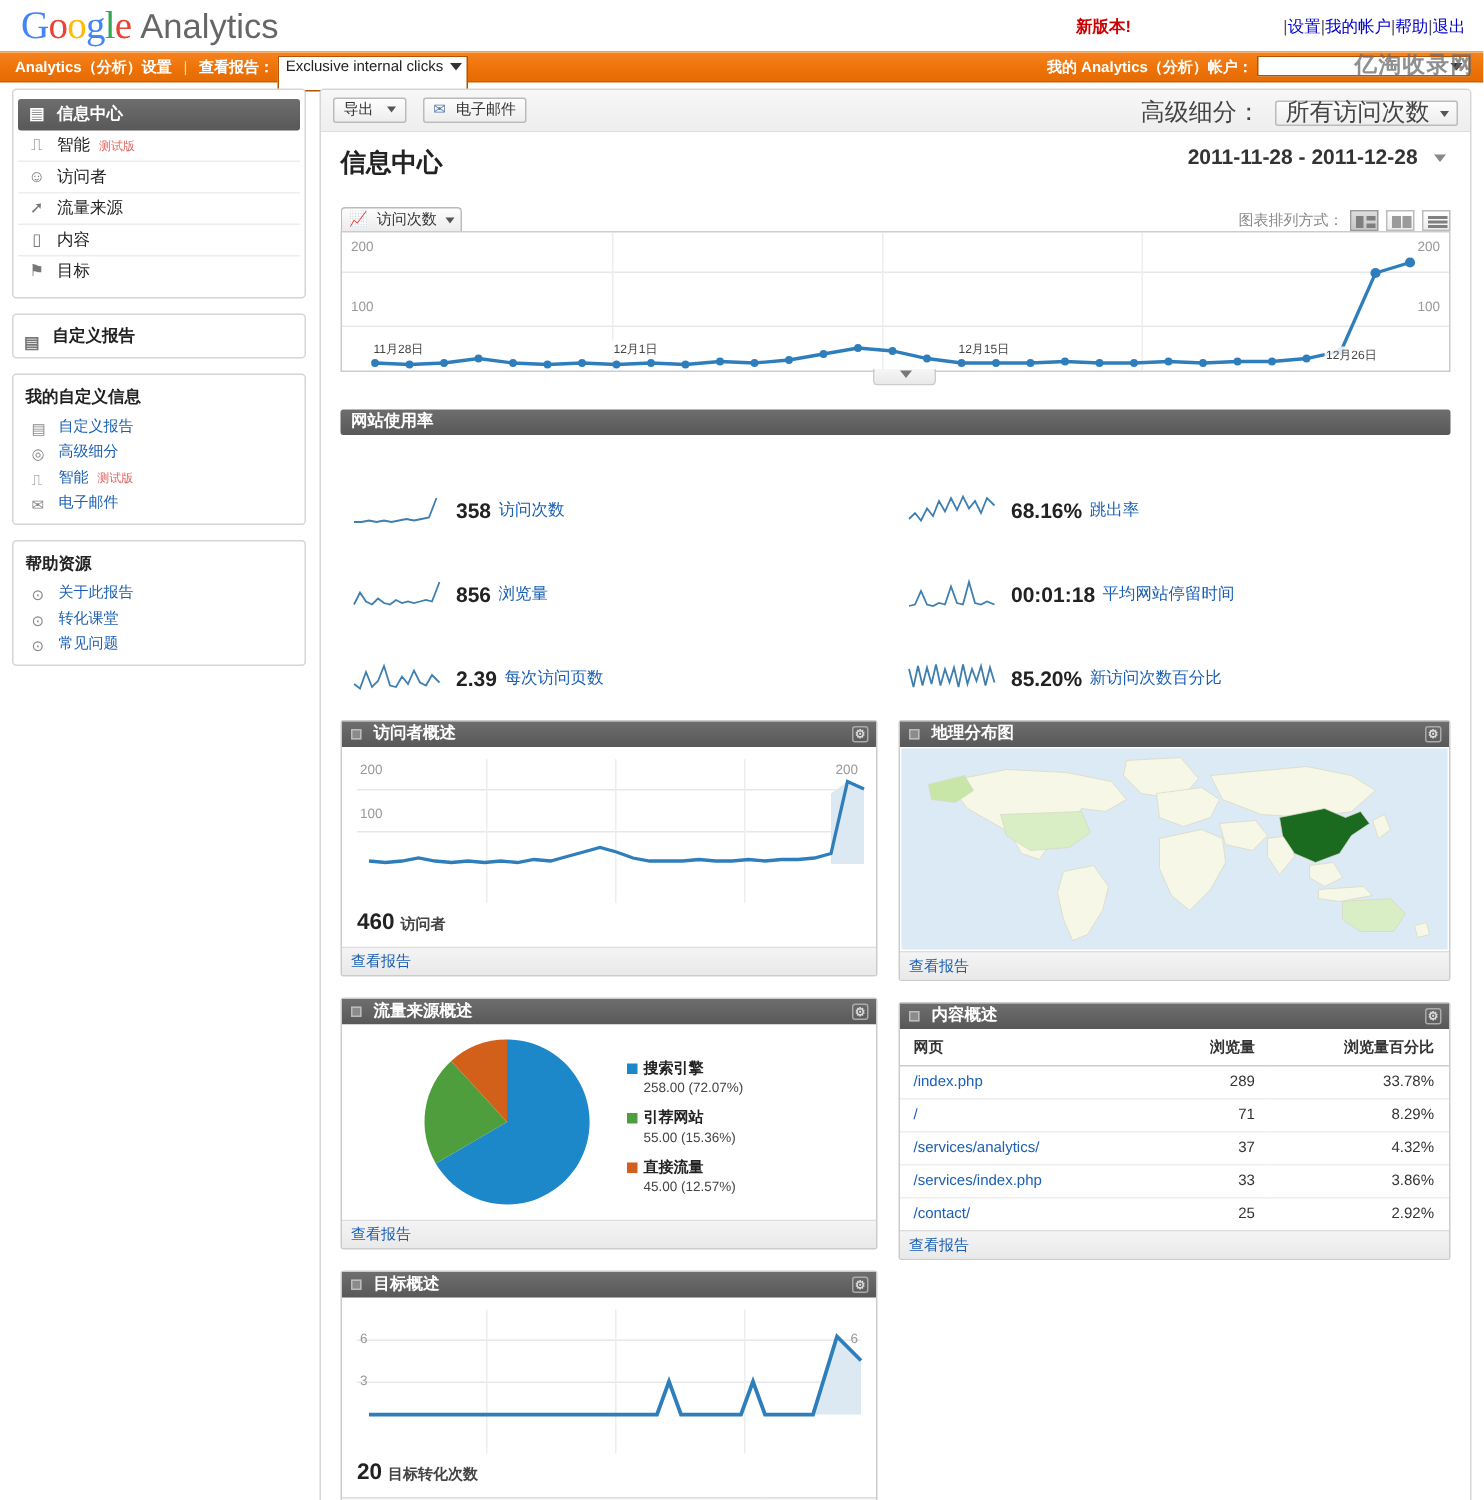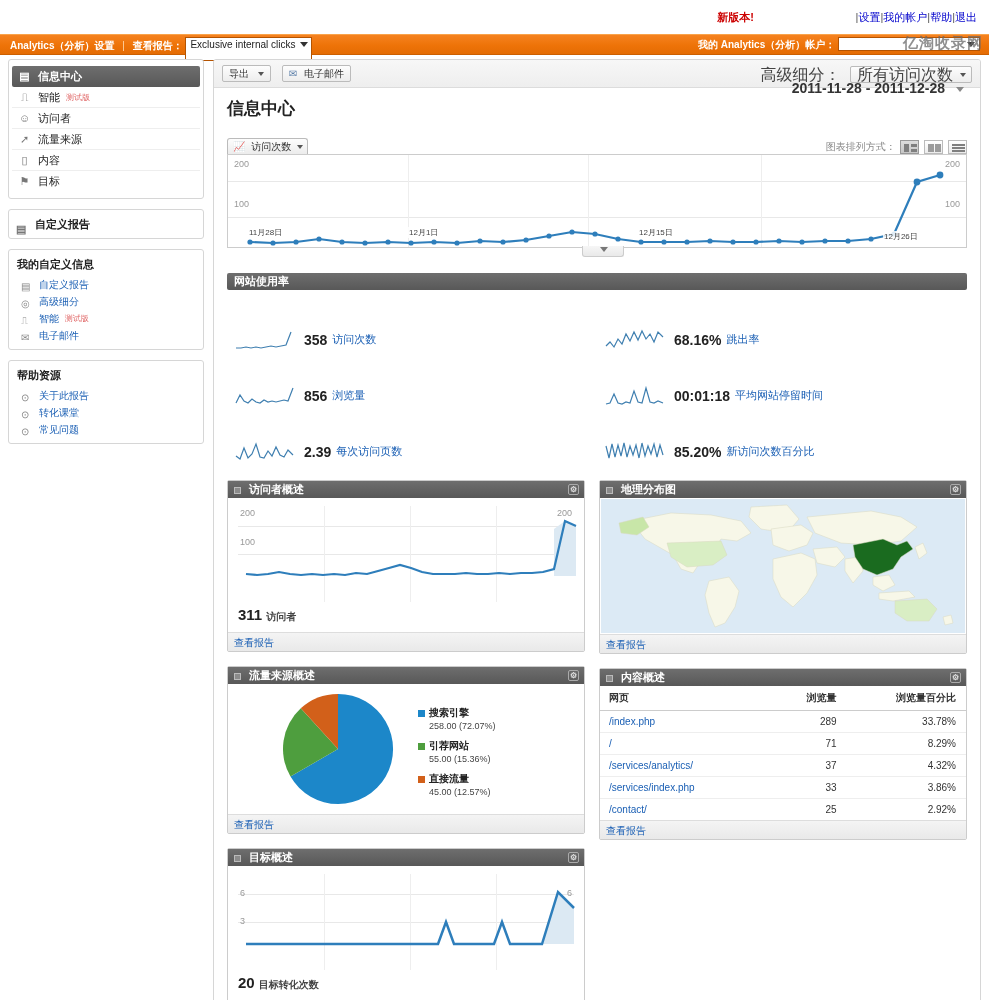--- a/index.html
+++ b/index.html
@@ -186,21 +186,21 @@
     position:absolute; right:5px; top:6px;
     width:0;height:0;border-left:3px solid transparent;border-right:3px solid transparent;
     border-top:4px solid #555;
   }
 
   .pagetitle {
     font-size:17px; font-weight:bold; color:#222;
     padding:9px 0 0 13px;
   }
   .daterange {
-    position:absolute; right:16px; top:20px;
+    position:absolute; right:16px; top:36px;
     font-size:14px; font-weight:bold; color:#333; cursor:pointer;
     white-space:nowrap;
   }
   .daterange .caret {
     display:inline-block; margin-left:7px;
     width:0;height:0;border-left:4px solid transparent;border-right:4px solid transparent;
     border-top:5px solid #888; vertical-align:middle;
   }
 
   
@@ -318,20 +318,23 @@
   .watermark {
     position:absolute; right:6px; bottom:2px;
     font-size:15px; font-weight:bold; color:#6a6a6a;
     opacity:.75; letter-spacing:1px;
   }
 </style>
 </head>
 <body>
 
 <div class="gheader">
+  <div class="logo">
+    <span class="g1">G</span><span class="o1">o</span><span class="o2">o</span><span class="g2">g</span><span class="l1">l</span><span class="e1">e</span><span class="an">Analytics</span>
+  </div>
   <div class="hdr-newver"><span>新版本!</span></div>
   <div class="hdr-links">
     <span class="sep">|</span><a>设置</a><span class="sep">|</span><a>我的帐户</a><span class="sep">|</span><a>帮助</a><span class="sep">|</span><a>退出</a>
   </div>
 </div>
 
 <div class="orangebar">
   <div class="ob-left">
     <a>Analytics（分析）设置</a>
     <span class="sep">|</span>
@@ -602,21 +605,21 @@
                 <div class="axlabel" style="left:2px;top:2px;">200</div>
                 <div class="axlabel" style="left:2px;top:31px;">100</div>
                 <div class="axlabel" style="right:2px;top:2px;">200</div>
                 <div class="axlabel" style="right:2px;top:31px;">100</div>
                 <svg width="348" height="74" viewBox="0 0 348 74" style="position:absolute;left:0;top:0;">
                   <polygon fill="#dce9f3" points="316,70 316,23 327,15 338,20 338,70"></polygon>
                   <polyline fill="none" stroke="#2e7ebb" stroke-width="2.2" points="8,68 19,69 30,68 41,66 52,68 63,69 74,68 85,69 96,68 107,69 118,67 129,68 140,65 151,62 162,59 173,62 184,66 195,68 206,68 217,68 228,67 239,68 250,68 261,67 272,68 283,67 294,67 305,66 316,63 327,15 338,20"></polyline>
                 </svg>
               </div>
               <div class="wbig">
-                <b>311</b><span>访问者</span>
+                <b>460</b><span>访问者</span>
               </div>
             </div>
             <div class="wfoot">查看报告</div>
           </div>
 
           <div class="widget">
             <div class="whead">
               <span class="grip"></span>
               <span>流量来源概述</span>
               <span class="gear">⚙</span>

